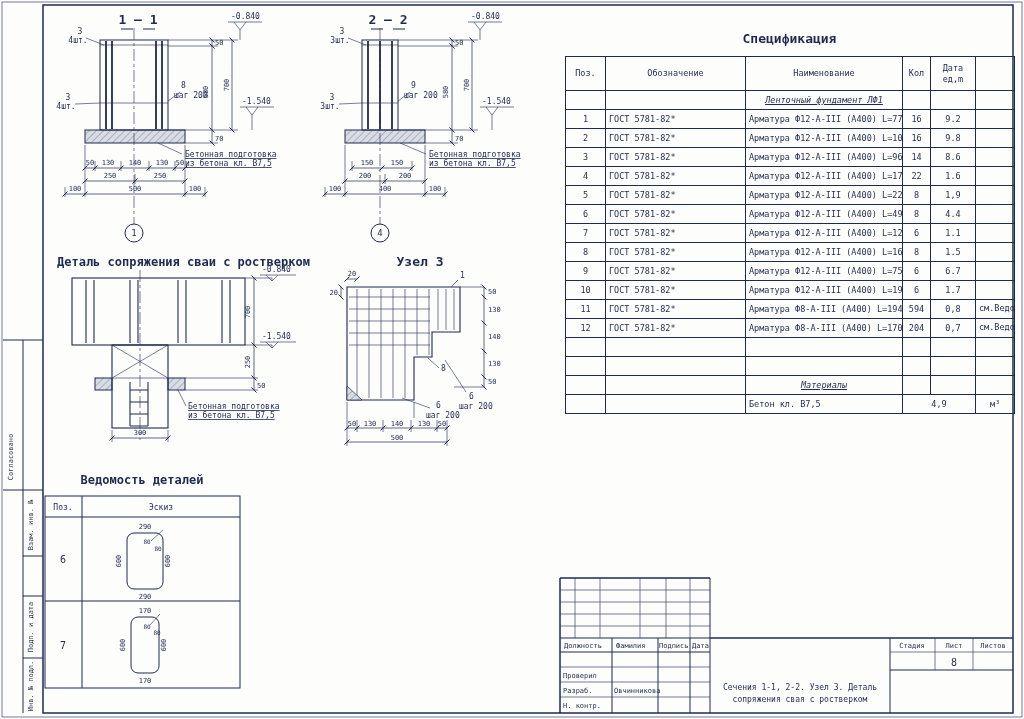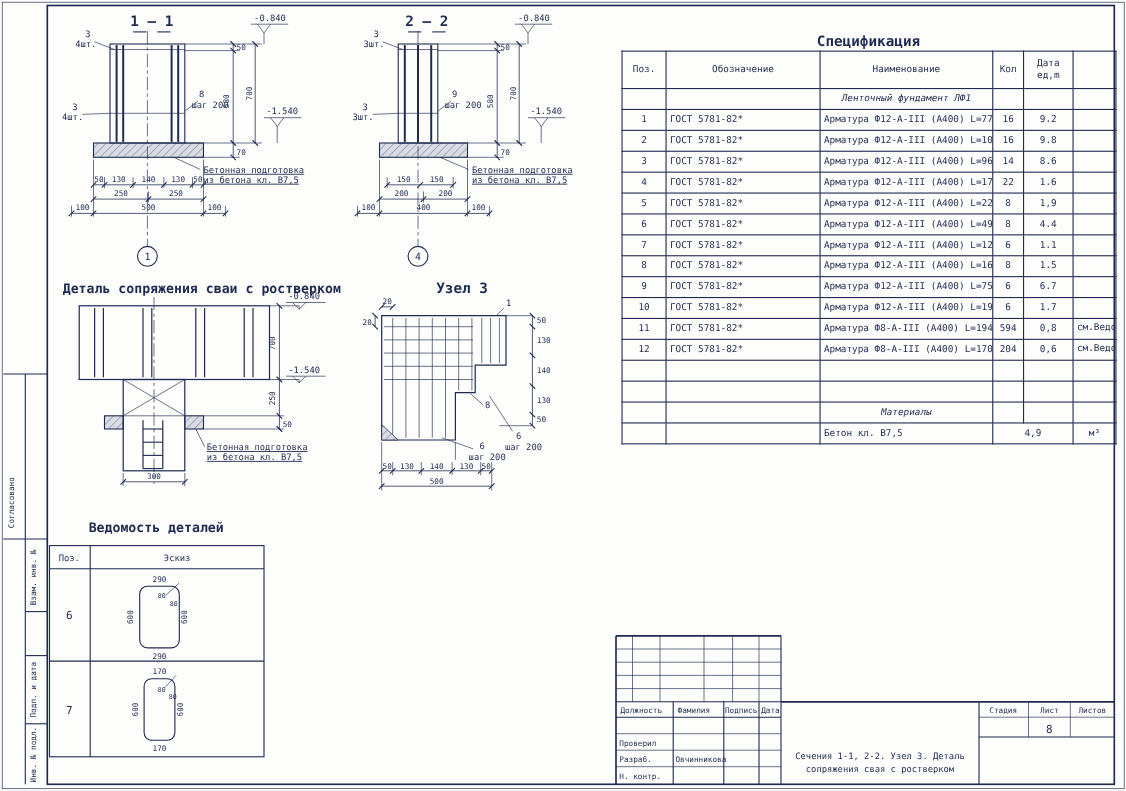--- a/index.html
+++ b/index.html
@@ -17,28 +17,28 @@
   .dim{stroke:#1e2a50;fill:none;stroke-width:.7;
        marker-start:url(#tick);marker-mid:url(#tick);marker-end:url(#tick)}
   
   svg text{fill:#1e2a50;font-family:"DejaVu Sans Mono",monospace}
   .t6{font-size:6px}.t7{font-size:7px}.t8{font-size:8px}.t9{font-size:9px}.t10{font-size:10px}
   .t12{font-size:12px;font-weight:bold}.t13{font-size:13px;font-weight:bold}
   .mid{text-anchor:middle}.end{text-anchor:end}
   .u{text-decoration:underline}
   
   .spec{position:absolute;left:565px;top:32px;width:449px}
-  .spec-title{text-align:center;font-size:13px;font-weight:bold;line-height:14px;margin-bottom:0}
+  .spec-title{text-align:center;font-size:13px;font-weight:bold;line-height:14px;margin-bottom:10px}
   .spec table{border-collapse:collapse;table-layout:fixed;width:449px}
   .spec th,.spec td{border:1px solid #1e2a50;font-size:8.5px;font-weight:normal;height:19px;
         padding:0 3px;overflow:hidden;white-space:nowrap;color:#1e2a50;vertical-align:middle}
   .spec thead th{height:34px;text-align:center;white-space:normal;line-height:1.2}
   .cC{text-align:center}
   .nm{font-size:7.8px}
-  .grp{text-align:center;font-style:italic;font-weight:bold;}
+  .grp{text-align:center;font-style:italic;font-weight:bold;text-decoration:underline}
   .noteCell{font-size:5.5px;white-space:normal;line-height:1.15;text-align:center;padding:0 1px}
 </style>
 </head>
 <body>
 
 <div class="sheet">
 
 <svg class="layer" width="1024" height="719" viewBox="0 0 1024 719">
   <defs>
     <marker id="tick" markerWidth="8" markerHeight="8" refX="4" refY="4" markerUnits="userSpaceOnUse" orient="auto">
@@ -550,21 +550,21 @@
     <td class="cC">594</td>
     <td class="cC">0,8</td>
     <td class="noteCell">см.Ведомость деталей на л.</td>
   </tr>
 
   <tr>
     <td class="cC">12</td>
     <td>ГОСТ 5781-82*</td>
     <td class="nm">Арматура Ф8-А-III (А400)  L=1700</td>
     <td class="cC">204</td>
-    <td class="cC">0,6</td>
+    <td class="cC">0,7</td>
     <td class="noteCell">см.Ведомость деталей на л.</td>
   </tr>
 </tbody>
     <tbody>
       <tr>
             <td></td>
             <td></td>
             <td></td>
             <td></td>
             <td></td>

